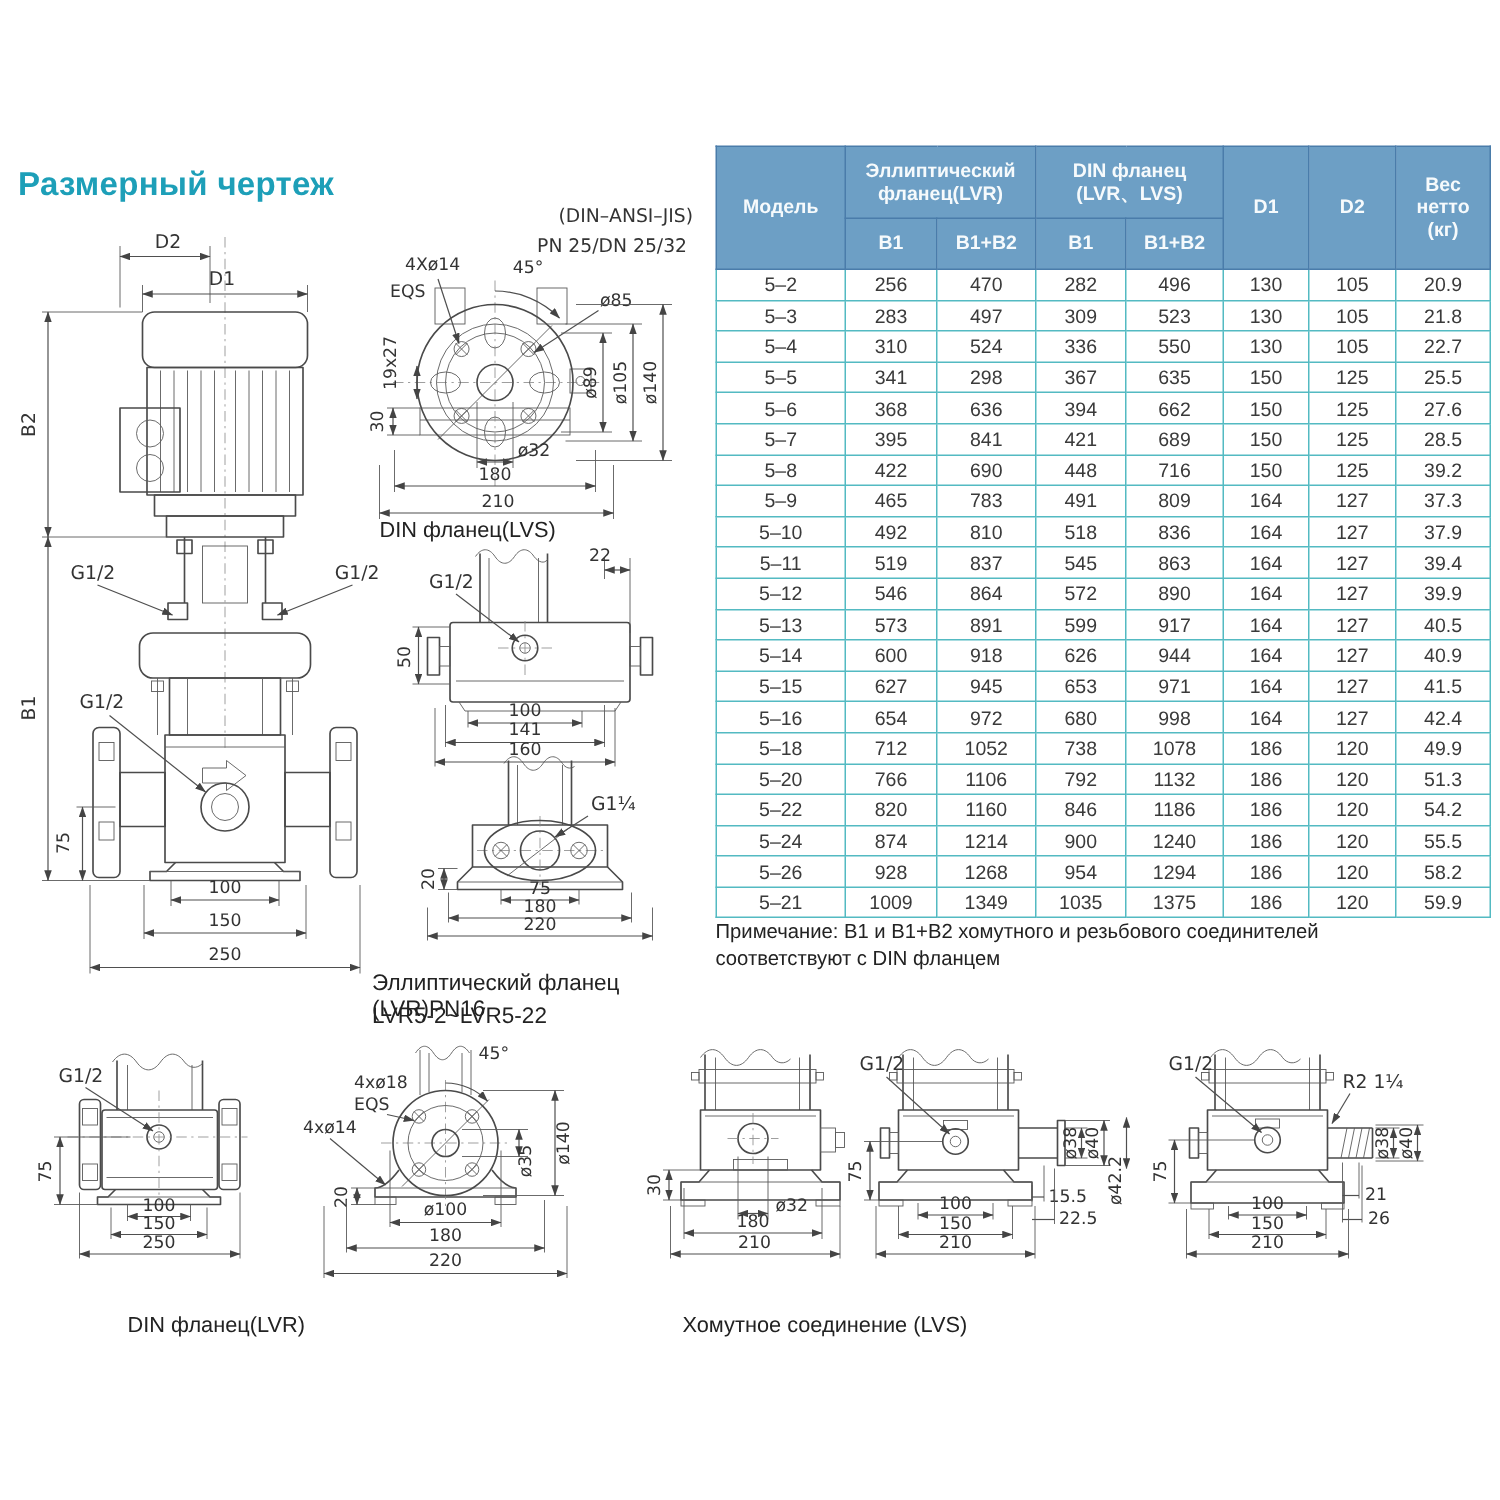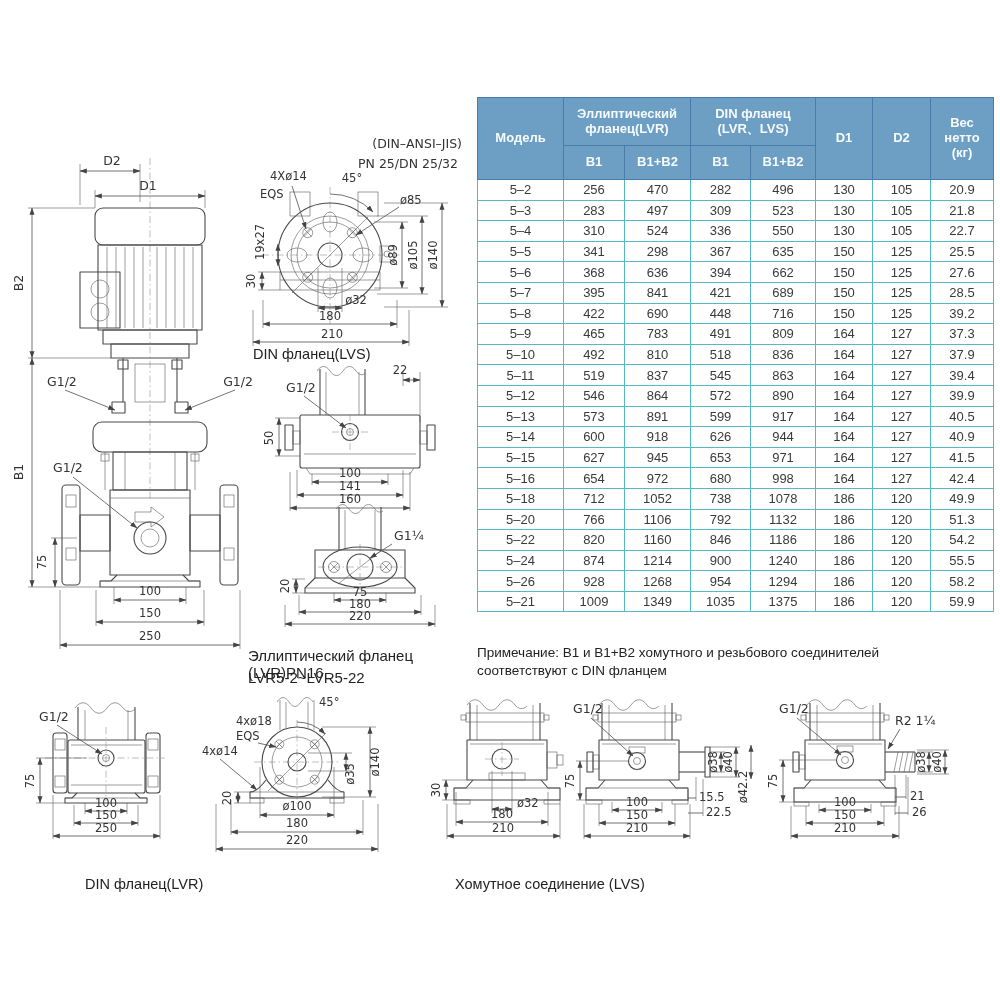--- a/index.html
+++ b/index.html
@@ -10,37 +10,38 @@
   
   .tablewrap{position:absolute;left:477px;top:97px;}
   table.dims{border-collapse:collapse;table-layout:fixed;width:516px;}
   table.dims th{background:var(--hdr-bg,#6d9fc5);color:#f6fafc;font-size:13px;font-weight:bold;
       border:1px solid var(--hdr-bd,#4a7caa);text-align:center;vertical-align:middle;
       padding:1px 2px;line-height:1.15;}
   table.dims thead tr.r1 th{height:45px;}
   table.dims thead tr.r2 th{height:31px;}
   table.dims td{border:1px solid var(--teal,#53bac2);text-align:center;font-size:13px;
       color:#3a3a3a;height:19.6px;padding:0;line-height:1;background:#fff;}
-  .note{position:absolute;left:477px;top:644px;width:492px;font-size:13.5px;color:#222;
+  .note{position:absolute;left:477px;top:612px;width:492px;font-size:13.5px;color:#222;
         line-height:1.32;}
   
   svg{position:absolute;overflow:visible;}
   .ln{stroke:#4a4a4a;stroke-width:1.1;fill:none;stroke-linejoin:round;}
   .tn{stroke:#5a5a5a;stroke-width:.6;fill:none;}
   .dm{stroke:#4f4f4f;stroke-width:.8;fill:none;}
   .cl{stroke:#8a8a8a;stroke-width:.55;fill:none;stroke-dasharray:7 3 1.5 3;}
   svg text{font-family:"DejaVu Sans",sans-serif;font-size:11.5px;fill:#333;}
   svg text.big{font-size:12.5px;}
   .cap{position:absolute;font-size:14.5px;color:#222;}
 </style>
 </head>
 <body>
 
 <div class="canvas">
 
+  <div class="title">Размерный чертеж</div>
 
   <div class="tablewrap">
     <table class="dims">
       <colgroup>
         <col style="width:86px">
           <col style="width:61px">
           <col style="width:66px">
         <col style="width:60px">
           <col style="width:65px">
           <col style="width:57px">

